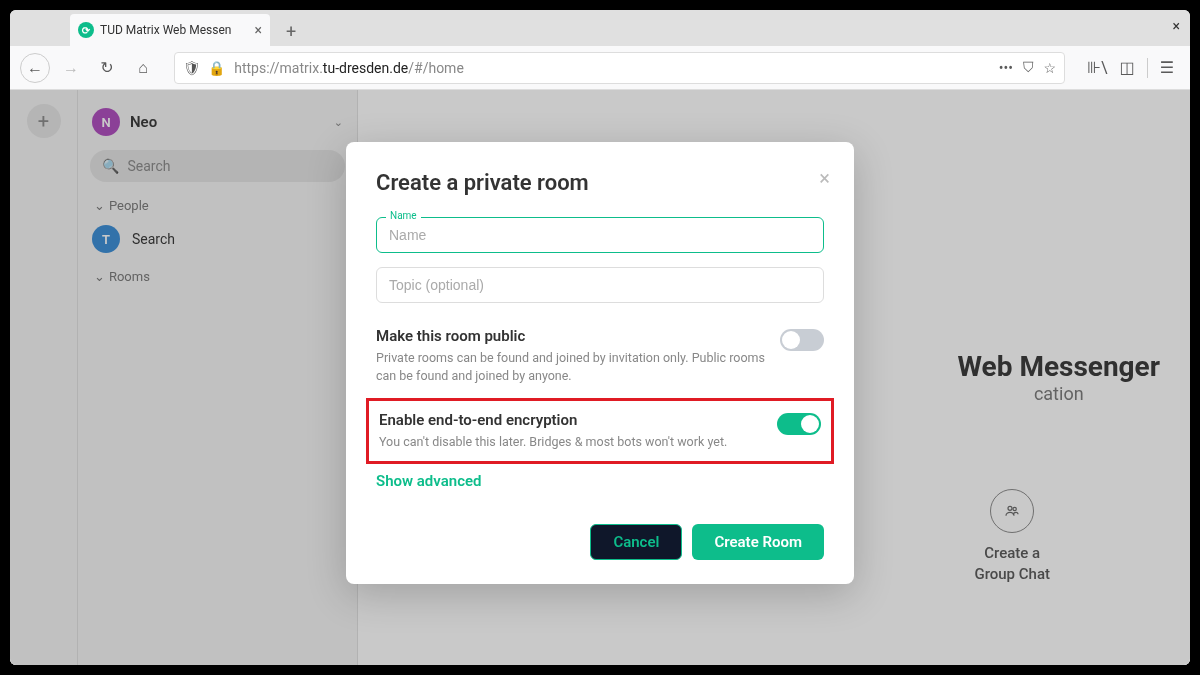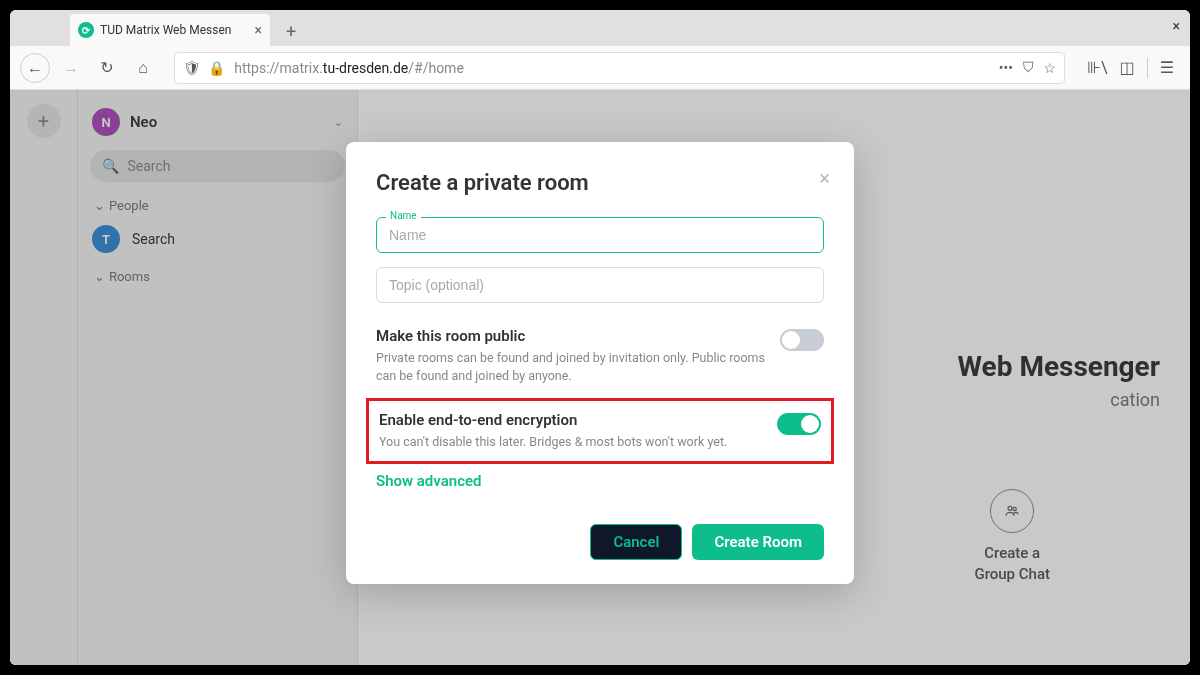--- a/index.html
+++ b/index.html
@@ -32,23 +32,23 @@
     .avatar.purple { background: #ad49bd; }
     .avatar.blue { background: #368bd6; }
     .user-name { font-weight: 600; color: #333; font-size: 15px; }
     .chevron { margin-left: auto; color: #888; font-size: 11px; }
     .search-box { margin: 6px 12px; height: 32px; background: #e3e3e3; border-radius: 16px; display: flex; align-items: center; padding: 0 12px; gap: 8px; color: #888; font-size: 14px; }
     .section-header { padding: 10px 16px 6px; font-size: 13px; color: #777; display: flex; align-items: center; gap: 4px; }
     .person-row { display: flex; align-items: center; padding: 6px 14px; gap: 12px; }
     .person-name { font-size: 14px; color: #333; }
 
     .main-area { flex: 1; background: #fff; position: relative; }
-    .bg-text { position: absolute; right: 30px; top: 260px; text-align: right; }
+    .bg-text { position: absolute; right: 30px; top: 260px; text-align: center; }
     .bg-title { font-size: 28px; font-weight: 700; color: #333; }
-    .bg-sub { font-size: 18px; color: #777; margin-top: 6px; }
+    .bg-sub { font-size: 18px; color: #777; }
     .bg-action { position: absolute; right: 140px; bottom: 80px; text-align: center; color: #555; }
     .bg-action-icon { width: 44px; height: 44px; border: 1.5px solid #888; border-radius: 50%; margin: 0 auto 10px; display: flex; align-items: center; justify-content: center; font-size: 20px; }
     .bg-action-text { font-size: 15px; font-weight: 500; line-height: 1.4; }
 
     .dim { position: absolute; inset: 0; background: rgba(40,40,40,0.25); display: flex; align-items: flex-start; justify-content: center; }
     .modal { background: #fff; width: 508px; margin-top: 52px; border-radius: 8px; padding: 28px 30px 24px; box-shadow: 0 10px 40px rgba(0,0,0,0.2); position: relative; }
     .modal-title { font-size: 22px; font-weight: 600; color: #333; margin-bottom: 22px; }
     .modal-close { position: absolute; right: 24px; top: 24px; color: #bbb; font-size: 20px; cursor: pointer; }
     .field { position: relative; margin-bottom: 14px; }
     .float-label { position: absolute; top: -7px; left: 10px; background: white; padding: 0 4px; font-size: 10px; color: #0dbd8b; }

